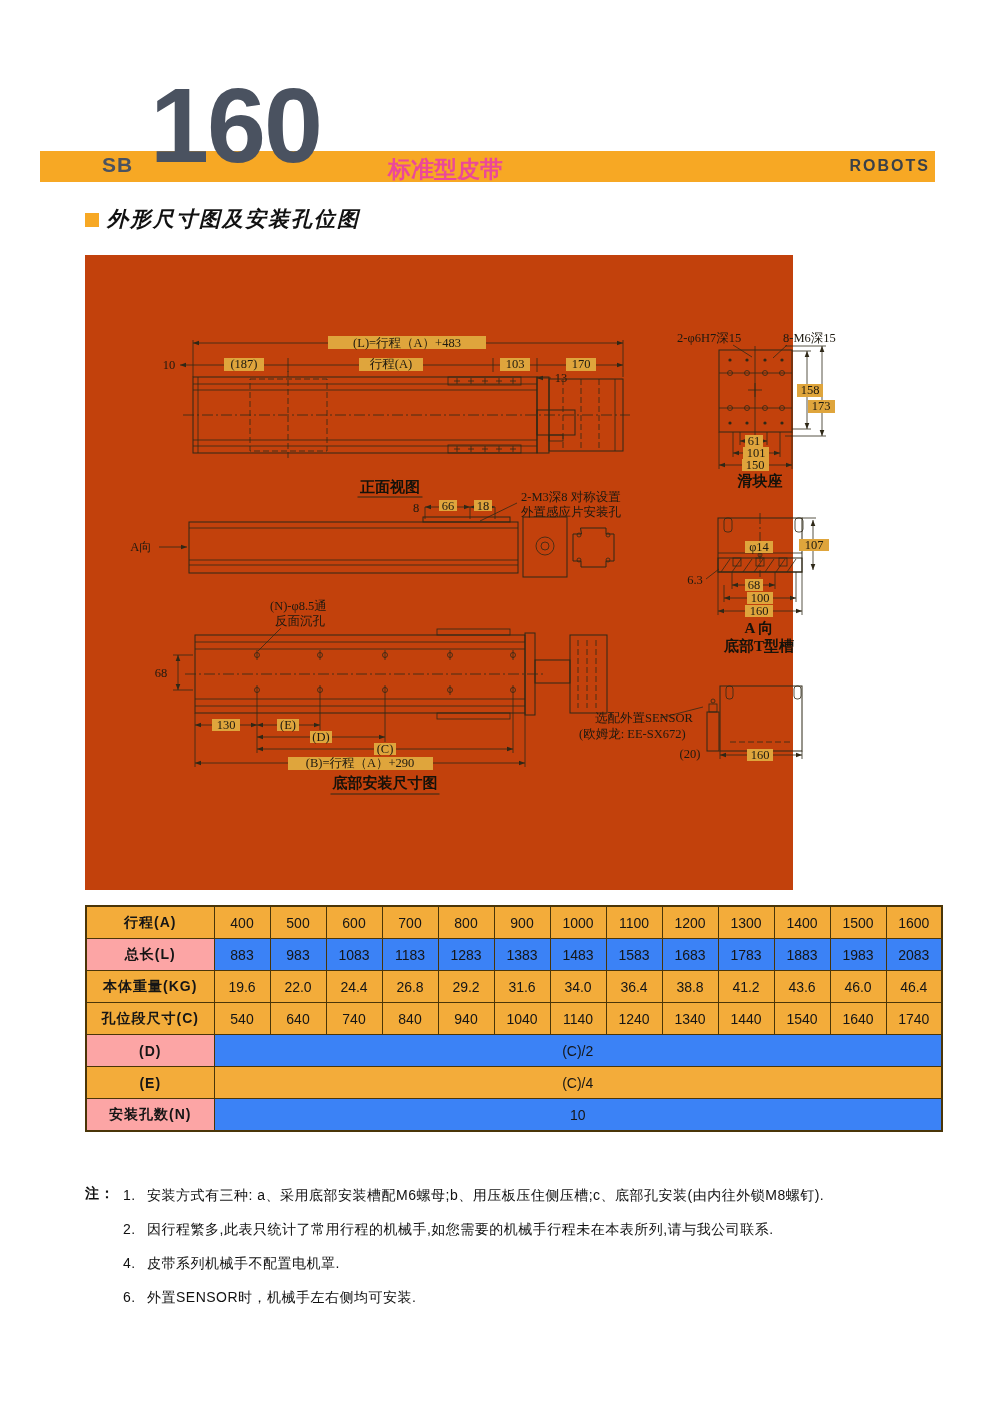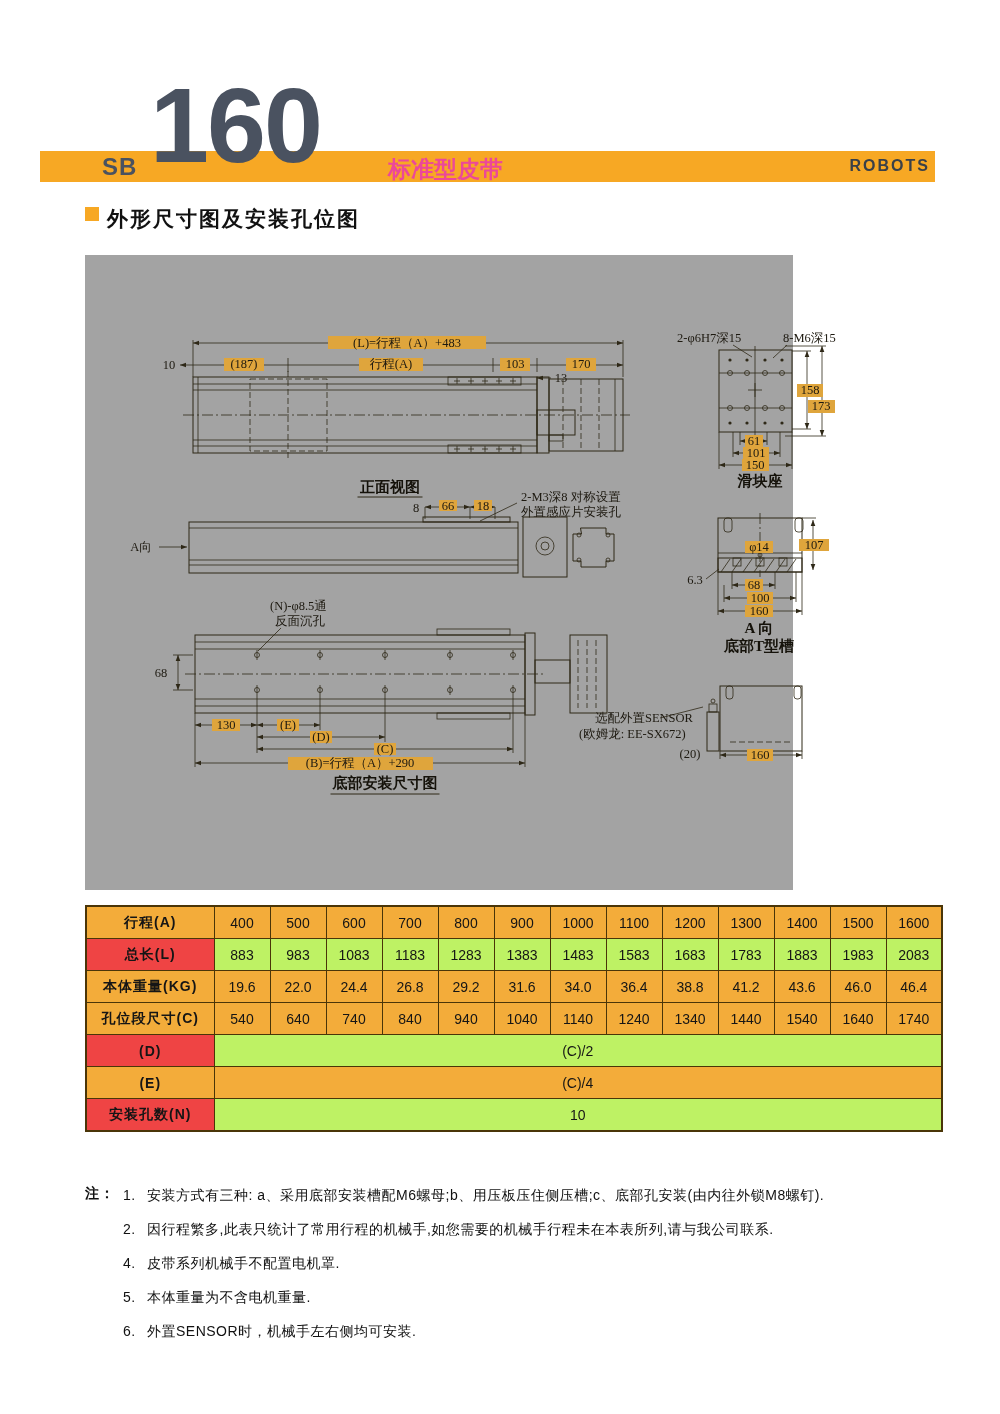--- a/index.html
+++ b/index.html
@@ -1,51 +1,51 @@
 <!DOCTYPE html>
 <html><head>
 <meta charset="utf-8">
 <style>
   html,body{margin:0;padding:0;background:#ffffff;}
   body{width:1000px;height:1414px;position:relative;font-family:"Liberation Sans",sans-serif;color:#1a1a1a;overflow:hidden;}
 
   
   .header-bar{position:absolute;left:40px;top:151px;width:895px;height:31px;background:#F7A824;}
-  .sb-label{position:absolute;left:102px;top:153px;font-size:24px;font-weight:bold;color:#4A5260;letter-spacing:1px;}
+  .sb-label{position:absolute;left:102px;top:153px;font-size:21px;font-weight:bold;color:#4A5260;letter-spacing:1px;}
   .big-model{position:absolute;left:150px;top:72px;font-size:106px;line-height:106px;font-weight:bold;color:#4A5260;letter-spacing:-2px;}
   .subtitle{position:absolute;left:388px;top:154px;font-size:23px;font-weight:bold;color:#ec4899;}
   .brand{position:absolute;right:70px;top:157px;font-family:Liberation Sans, sans-serif;font-size:16px;font-weight:bold;letter-spacing:2px;color:#3A4048;}
 
   
-  .section-row{position:absolute;left:85px;top:205px;display:flex;align-items:flex-start;}
+  .section-row{position:absolute;left:85px;top:205px;display:flex;align-items:center;font-style:italic;}
   .bullet{width:14px;height:14px;background:#F7A824;margin-right:8px;margin-top:2px;}
   .section-title{font-size:21px;font-weight:bold;color:#111;letter-spacing:2px;}
 
   
-  .panel{position:absolute;left:85px;top:255px;width:708px;height:635px;background:#a3a3a3;}
+  .panel{position:absolute;left:85px;top:255px;width:708px;height:635px;background:#c2410c;}
   svg .s{stroke:#2E2817;stroke-width:1;fill:none;stroke-linecap:square;}
   svg .thin{stroke:#2E2817;stroke-width:0.8;fill:none;}
   svg .dsh{stroke-dasharray:6 3;}
   svg .dd{stroke-dasharray:11 3 2 3;stroke-width:0.8;}
   svg .dim{stroke:#2E2817;stroke-width:0.8;fill:none;marker-start:url(#ar);marker-end:url(#ar);}
   svg .dim1{stroke:#2E2817;stroke-width:0.8;fill:none;marker-end:url(#ar);}
   svg .lb{font-family:"Liberation Serif",serif;font-size:12.5px;fill:#1D1910;text-anchor:middle;}
   svg .lbs{font-family:"Liberation Serif",serif;font-size:12.5px;fill:#1D1910;text-anchor:start;}
   svg .cap{font-family:"Liberation Serif",serif;font-size:15px;font-weight:bold;fill:#15120A;text-anchor:middle;}
   svg .bg{fill:#DFA53C;}
   svg .fl{fill:#2E2817;stroke:none;}
 
   
   .spec-table{position:absolute;left:85px;top:905px;border-collapse:collapse;table-layout:fixed;width:856px;}
   .spec-table td{border:1px solid #4A3508;height:31px;text-align:center;vertical-align:middle;font-size:14px;color:#151515;padding:0;}
   .spec-table{border:2px solid #4A3508;}
   .spec-table td.lbl{background:#F3AC3A;font-weight:bold;font-size:14px;letter-spacing:1px;}
   .spec-table tr.r-orange td{background:#F3AC3A;}
-  .spec-table tr.r-white td{background:#bef264;}
-  .spec-table tr.r-white td.lbl{background:#ef4444;}
+  .spec-table tr.r-white td{background:#3b82f6;}
+  .spec-table tr.r-white td.lbl{background:#fca5a5;}
   .spec-table col.c-lbl{width:128px;}
   .spec-table col.c-val{width:56px;}
 
   
   .notes{position:absolute;left:85px;top:1185px;width:870px;font-size:14px;color:#111;}
   .notes-prefix{position:absolute;left:0;top:0;font-weight:bold;letter-spacing:1px;}
   .notes-list{margin-left:38px;}
   .note-item{margin-bottom:13px;line-height:21px;letter-spacing:0.5px;}
   .note-num{display:inline-block;min-width:24px;}
 </style>
@@ -424,16 +424,15 @@
       </tr>
     </tbody>
 </table>
 
 <div class="notes">
   <div class="notes-prefix">注：</div>
   <div class="notes-list">
       <div class="note-item"><span class="note-num">1.</span><span>安装方式有三种: a、采用底部安装槽配M6螺母;b、用压板压住侧压槽;c、底部孔安装(由内往外锁M8螺钉).</span></div>
       <div class="note-item"><span class="note-num">2.</span><span>因行程繁多,此表只统计了常用行程的机械手,如您需要的机械手行程未在本表所列,请与我公司联系.</span></div>
       <div class="note-item"><span class="note-num">4.</span><span>皮带系列机械手不配置电机罩.</span></div>
-      <div class="note-item"><span class="note-num">5.</span><span>本体重量为不含电机重量.</span></div>
       <div class="note-item"><span class="note-num">6.</span><span>外置SENSOR时，机械手左右侧均可安装.</span></div>
     </div>
 </div>
 
 </body></html>

